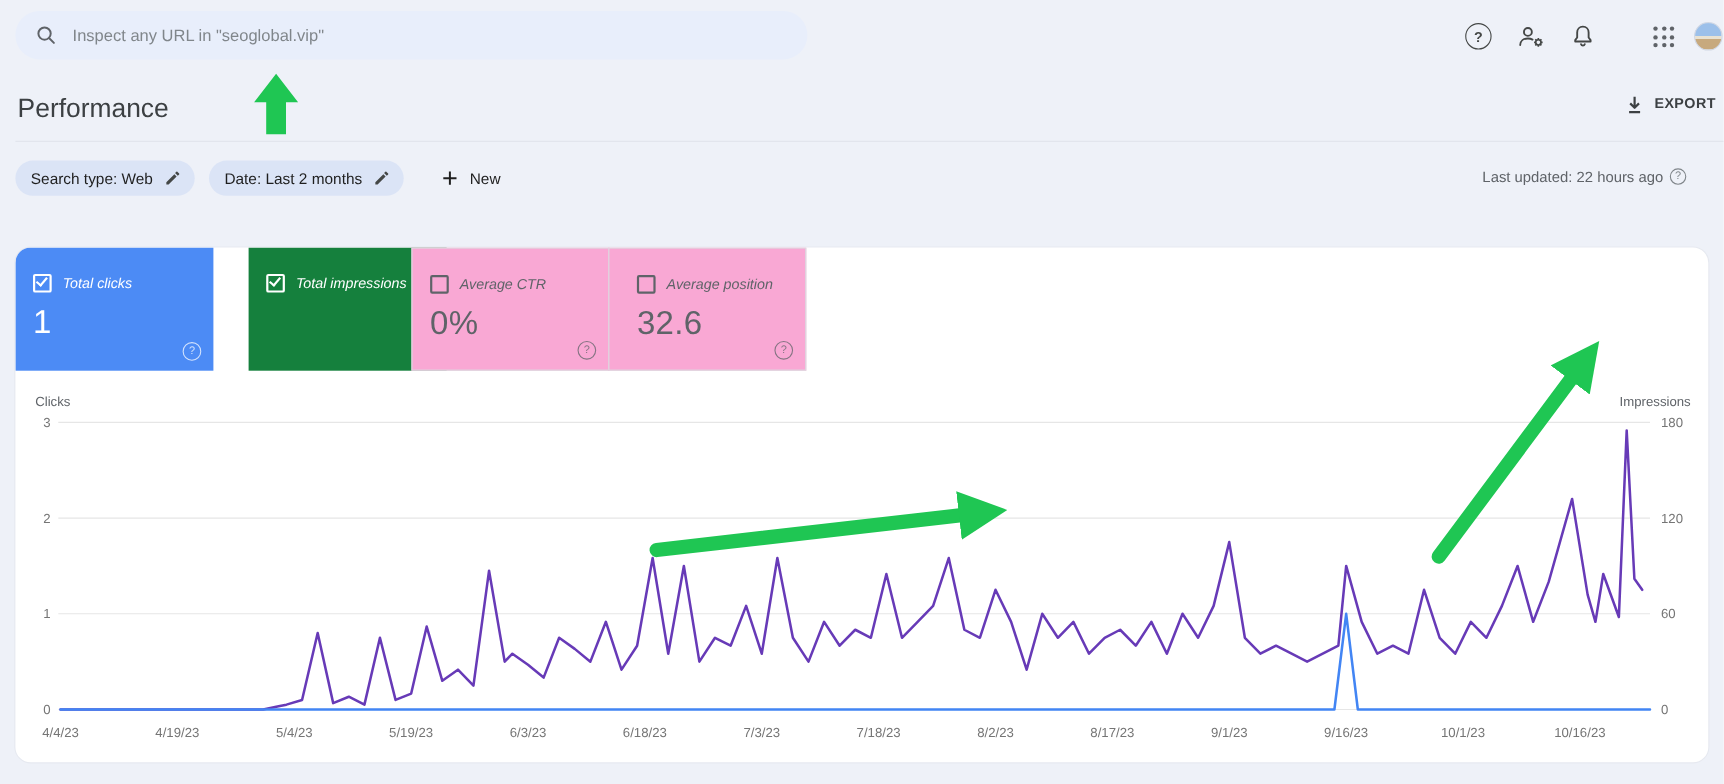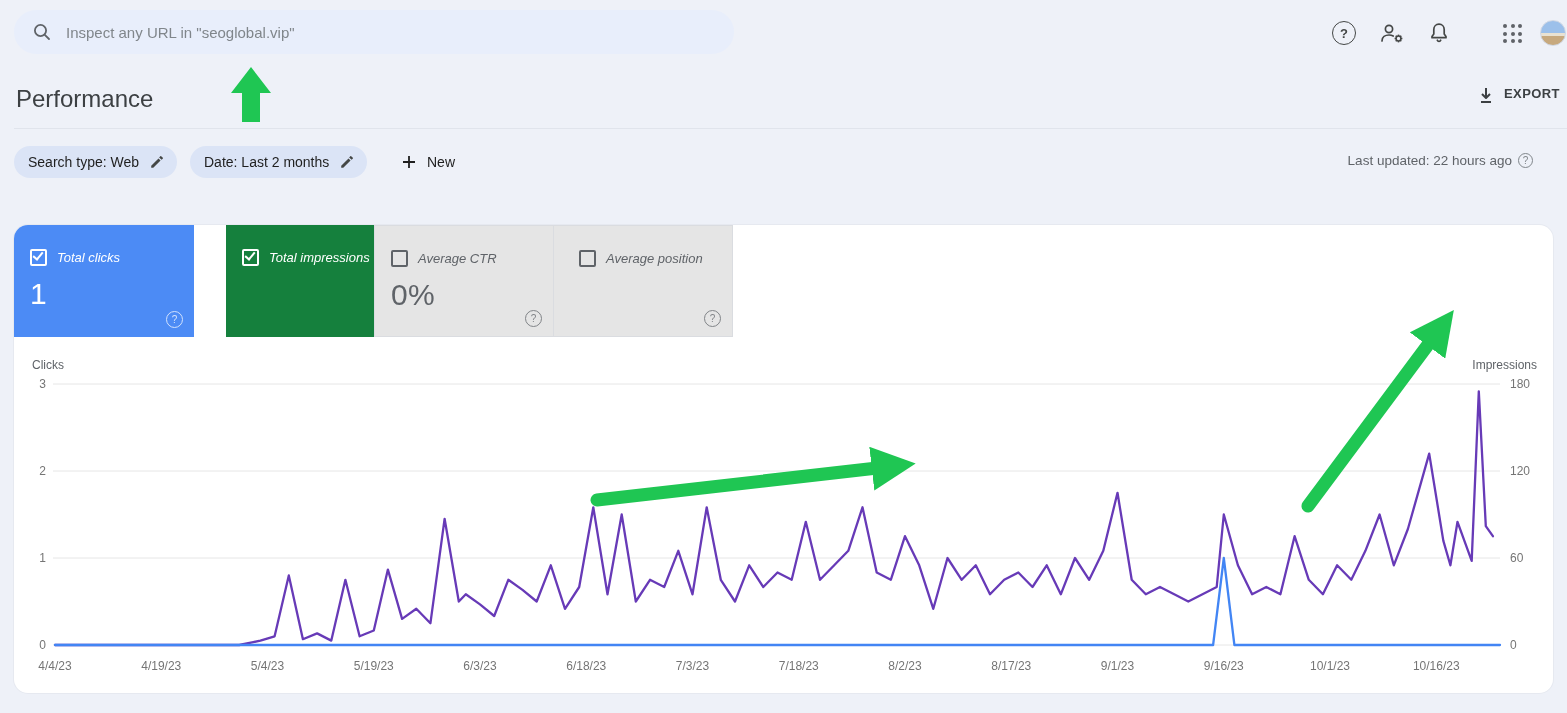--- a/index.html
+++ b/index.html
@@ -57,21 +57,21 @@
     font-size:13.5px;color:#5f6368;padding-left:19px;
   }
   .lu-q{width:15px;height:15px;border:1.3px solid #80868b;color:#80868b;font-size:10px;font-weight:normal;}
   
   .main-card{
     position:absolute;left:14px;top:225px;width:1539px;height:468px;background:#fff;
     border-radius:14px;overflow:hidden;box-shadow:0 0 0 1px #e6e9f0;
   }
   .metric-card{
     position:absolute;top:0;width:180px;height:112px;box-sizing:border-box;
-    padding:24px 14px 12px 16px;cursor:pointer;background:#e5e5e5;
+    padding:24px 14px 12px 16px;cursor:pointer;background:#f9a8d4;
     border:1px solid #dadce0;color:#5f6368;
   }
   .metric-card.checked{border:none;color:#fff;}
   .card-head{display:flex;align-items:center;gap:10px;font-size:13px;font-weight:500;white-space:nowrap;font-style:italic;}
   .cb{width:13px;height:13px;border:2px solid currentColor;border-radius:2px;position:relative;flex:none;}
   .metric-card.checked .cb::after{
     content:"";position:absolute;left:3px;top:-1px;width:4px;height:8px;
     border:solid currentColor;border-width:0 2.2px 2.2px 0;transform:rotate(40deg);
   }
   .card-value{font-size:30px;margin-top:11px;letter-spacing:.3px;}
@@ -197,20 +197,21 @@
     </div>
     <div class="card-value">0%</div>
     <span class="card-q">?</span>
   </div>
 
   <div class="metric-card" style="left:539px;padding-left:25px;">
     <div class="card-head">
       <span class="cb"></span>
       <span>Average position</span>
     </div>
+    <div class="card-value">32.6</div>
     <span class="card-q">?</span>
   </div>
 
   <div class="chart-wrap">
     <svg id="chart-svg" width="1539" height="335">
         <line x1="39" y1="29" x2="1486" y2="29" stroke="#e6e6e6" stroke-width="1"></line>
         <text x="32" y="33" text-anchor="end" font-size="12" fill="#757575">3</text>
         <text x="1496" y="33" text-anchor="start" font-size="12" fill="#757575">180</text>
         <line x1="39" y1="116" x2="1486" y2="116" stroke="#e6e6e6" stroke-width="1"></line>
         <text x="32" y="120" text-anchor="end" font-size="12" fill="#757575">2</text>

